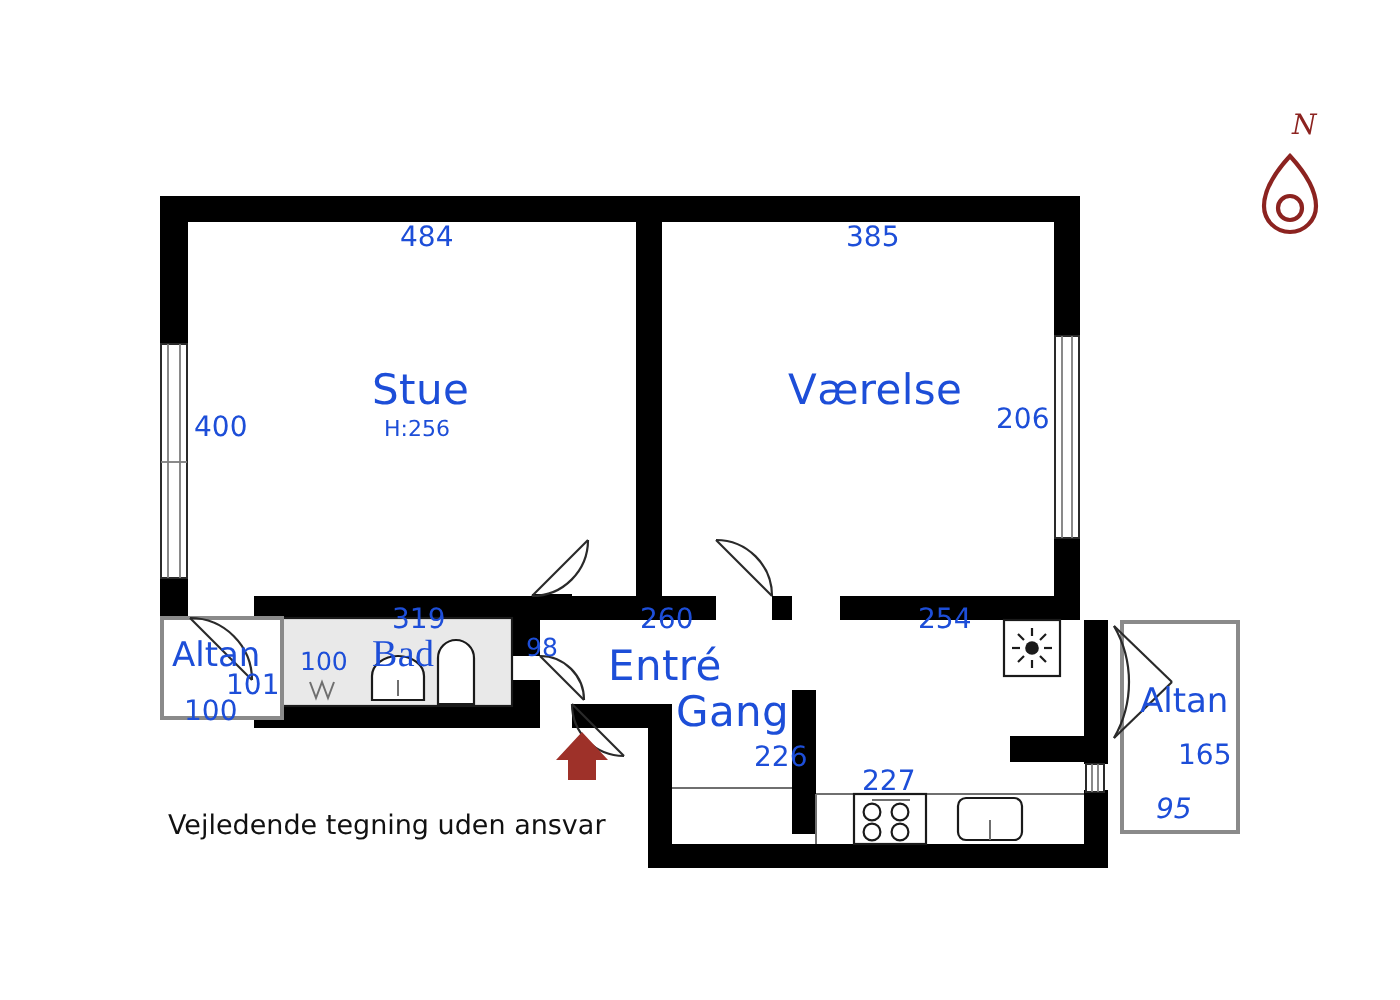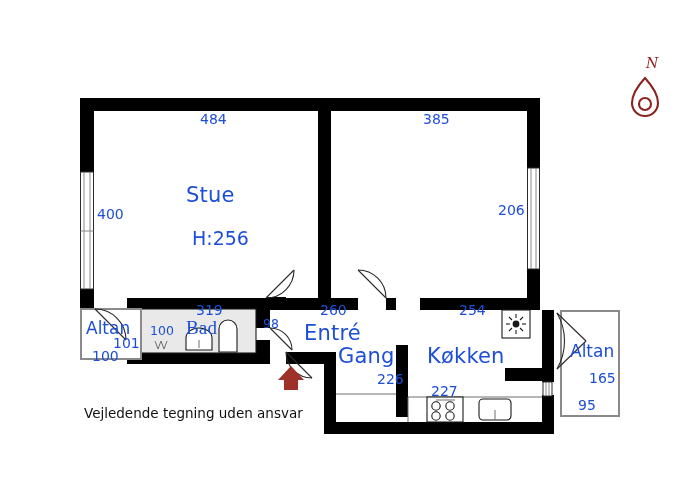--- a/index.html
+++ b/index.html
@@ -46,21 +46,21 @@
     font-family: "DejaVu Sans", sans-serif;
     white-space: nowrap;
     line-height: 1;
     user-select: none;
   }
   .room-name {
     font-size: 21px;
     letter-spacing: 0.2px;
   }
   .room-name.small { font-size: 19px; }
-  .room-sub { font-size: 19px; margin-top: 20px; }
+  .room-sub { font-size: 11px; }
   .dim { font-size: 14px; }
   .dim.sm { font-size: 12.5px; }
   .altan-name { font-size: 17px; }
   .disclaimer { font-size: 13.5px; color: #111111; }
   .compass-n {
     font-size: 14px;
     font-style: italic;
     color: #8c2320;
     font-family: "DejaVu Serif", serif;
   }
@@ -249,43 +249,43 @@
       <circle class="compass" cx="645" cy="104" r="6"></circle>
     </g>
 
   </svg>
 
   <div class="label room-name" style="left:186px; top:185px;">Stue</div>
   <div class="label room-sub" style="left:192px; top:209px;">H:256</div>
   <div class="label dim" style="left:200px; top:112px;">484</div>
   <div class="label dim" style="left:97px; top:207px;">400</div>
 
+  <div class="label room-name" style="left:394px; top:185px;">Værelse</div>
   <div class="label dim" style="left:423px; top:112px;">385</div>
   <div class="label dim" style="left:498px; top:203px;">206</div>
 
   <div class="label room-name small" style="left:186px; top:318px;font-family:Liberation Serif, serif;">Bad</div>
   <div class="label dim" style="left:196px; top:303px;">319</div>
   <div class="label dim sm" style="left:150px; top:325px;">100</div>
   <div class="label dim sm" style="left:263px; top:318px;">98</div>
 
   <div class="label room-name" style="left:304px; top:323px;">Entré</div>
   <div class="label dim" style="left:320px; top:303px;">260</div>
 
   <div class="label room-name" style="left:338px; top:346px;">Gang</div>
   <div class="label dim" style="left:377px; top:372px;">226</div>
 
-  <div class="label room-name" style="left:427px; top:346px;">Køkken</div>
   <div class="label dim" style="left:459px; top:303px;">254</div>
   <div class="label dim" style="left:411px; top:384px;margin-left:20px;">227</div>
 
   <div class="label altan-name" style="left:86px; top:320px;">Altan</div>
   <div class="label dim" style="left:113px; top:336px;">101</div>
   <div class="label dim" style="left:92px; top:349px;">100</div>
 
   <div class="label altan-name" style="left:570px; top:343px;">Altan</div>
   <div class="label dim" style="left:589px; top:371px;">165</div>
-  <div class="label dim" style="left:578px; top:398px;">95</div>
+  <div class="label dim" style="left:578px; top:398px;font-style:italic;">95</div>
 
   <div class="label disclaimer" style="left:84px; top:407px;">Vejledende tegning uden ansvar</div>
 
   <div class="label compass-n" style="left:646px; top:56px;">N</div>
 
 </div>
 
 </body></html>

